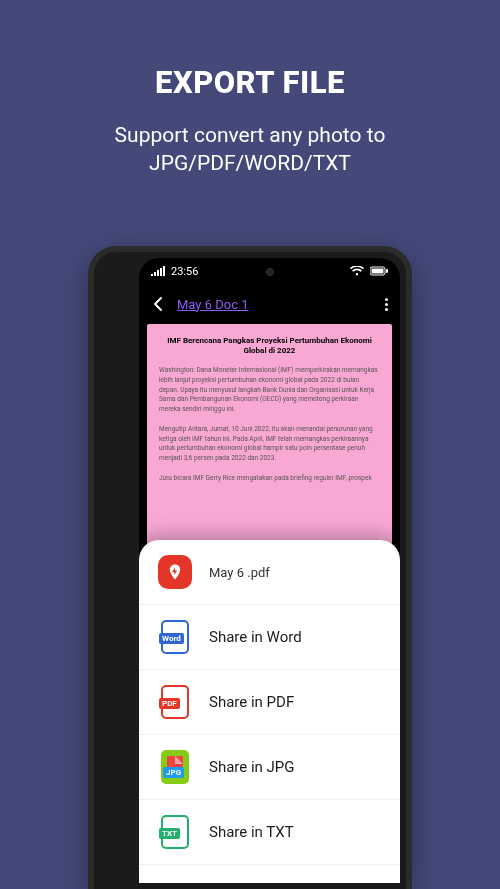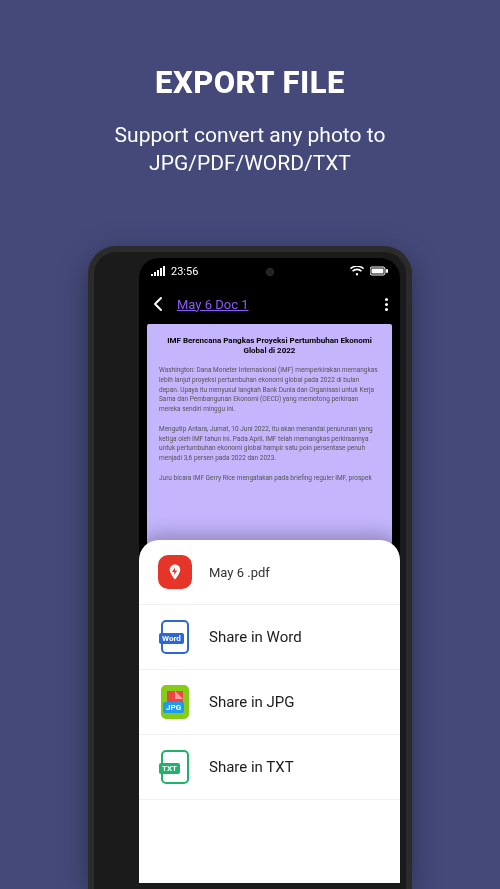--- a/index.html
+++ b/index.html
@@ -50,21 +50,21 @@
     display: flex; align-items: center; padding: 0 12px;
     color: #8b5cf6;
   }
   .back-chevron { width: 16px; height: 16px; }
   .doc-title {
     margin-left: 10px; font-size: 13px; text-decoration: underline;
   }
   .kebab { margin-left: auto; display: flex; flex-direction: column; gap: 2px; }
   .kebab span { width: 3px; height: 3px; border-radius: 50%; background: #fff; }
   .doc-page {
-    background: #c4b5fd;
+    background: #f9a8d4;
     margin: 0 8px;
     padding: 12px 12px 8px 12px;
     border-radius: 2px;
     height: 220px; overflow: hidden;
   }
   .doc-heading { font-size: 8px; font-weight: 700; text-align: center; line-height: 1.25; margin-bottom: 10px; padding: 0 8px; }
   .doc-para { font-size: 6.5px; color: #555; line-height: 1.5; margin-bottom: 10px; }
   .sheet {
     position: absolute; left: 0; right: 0; top: 282px; bottom: 0;
     background: #fff;
@@ -183,20 +183,28 @@
 
       <div class="sheet-row">
         <span class="ico badge-word">
           <span class="file-badge">
               <span class="tag">Word</span>
             </span>
         </span>
         <span class="label">Share in Word</span>
       </div>
 
+      <div class="sheet-row">
+        <span class="ico badge-pdf">
+          <span class="file-badge">
+              <span class="tag">PDF</span>
+            </span>
+        </span>
+        <span class="label">Share in PDF</span>
+      </div>
 
       <div class="sheet-row">
         <span class="ico badge-jpg">
           <span class="file-badge">
               <span class="tag">JPG</span>
             </span>
         </span>
         <span class="label">Share in JPG</span>
       </div>
 

